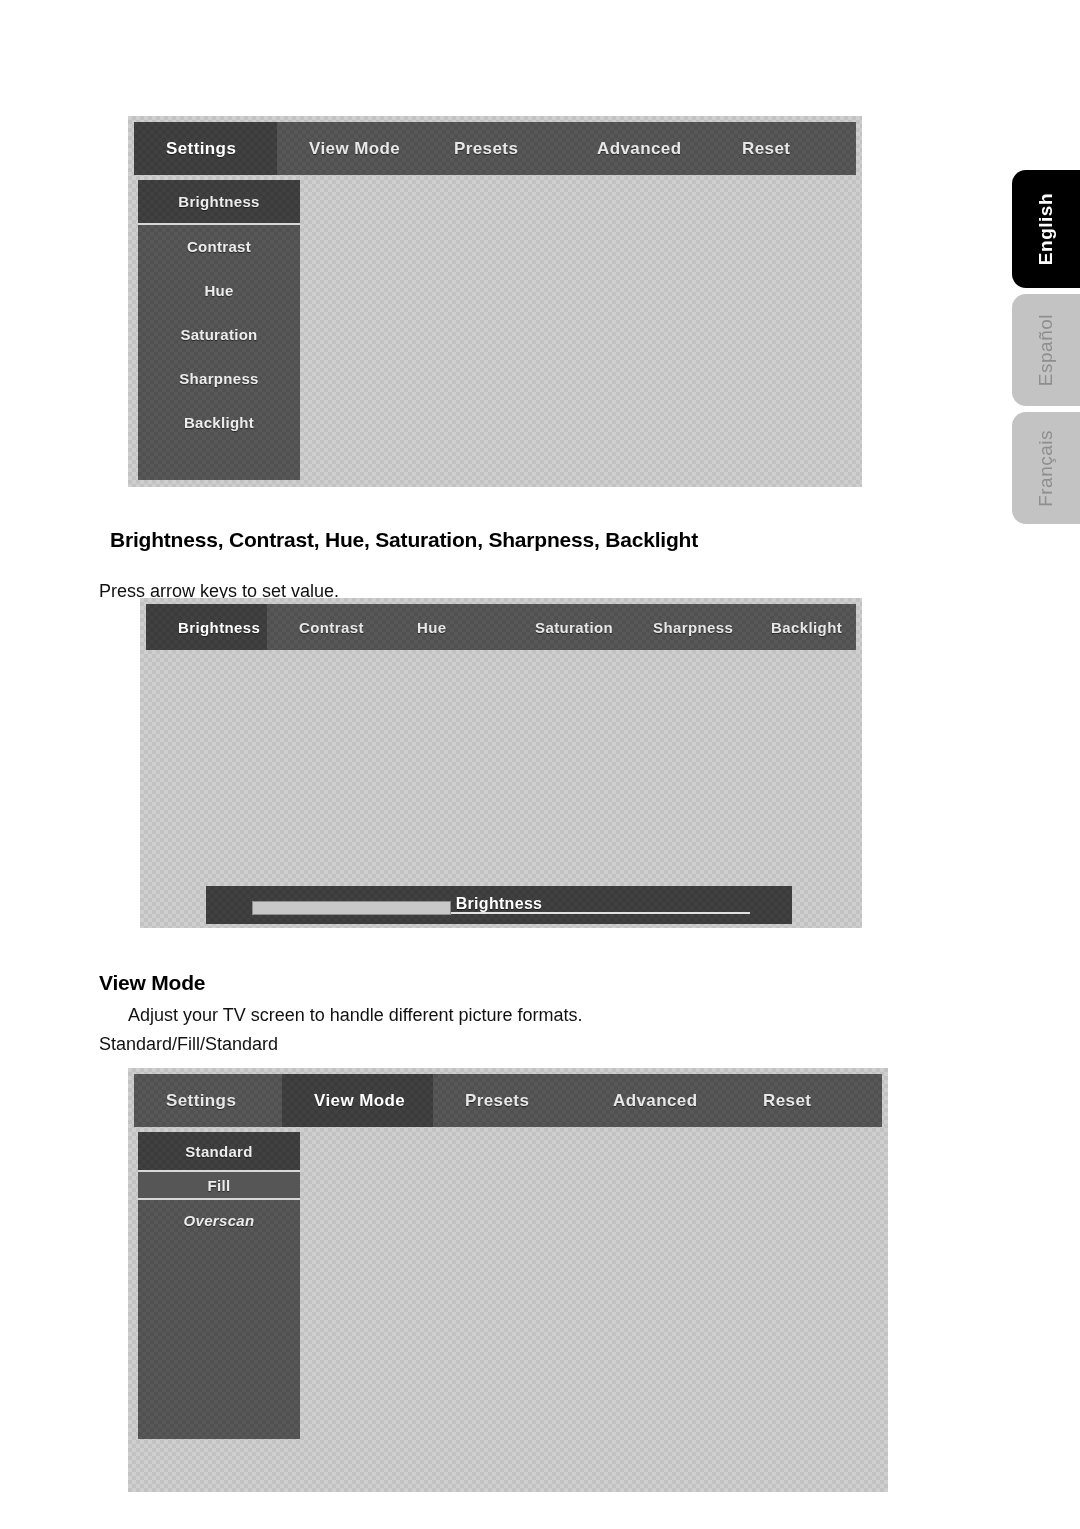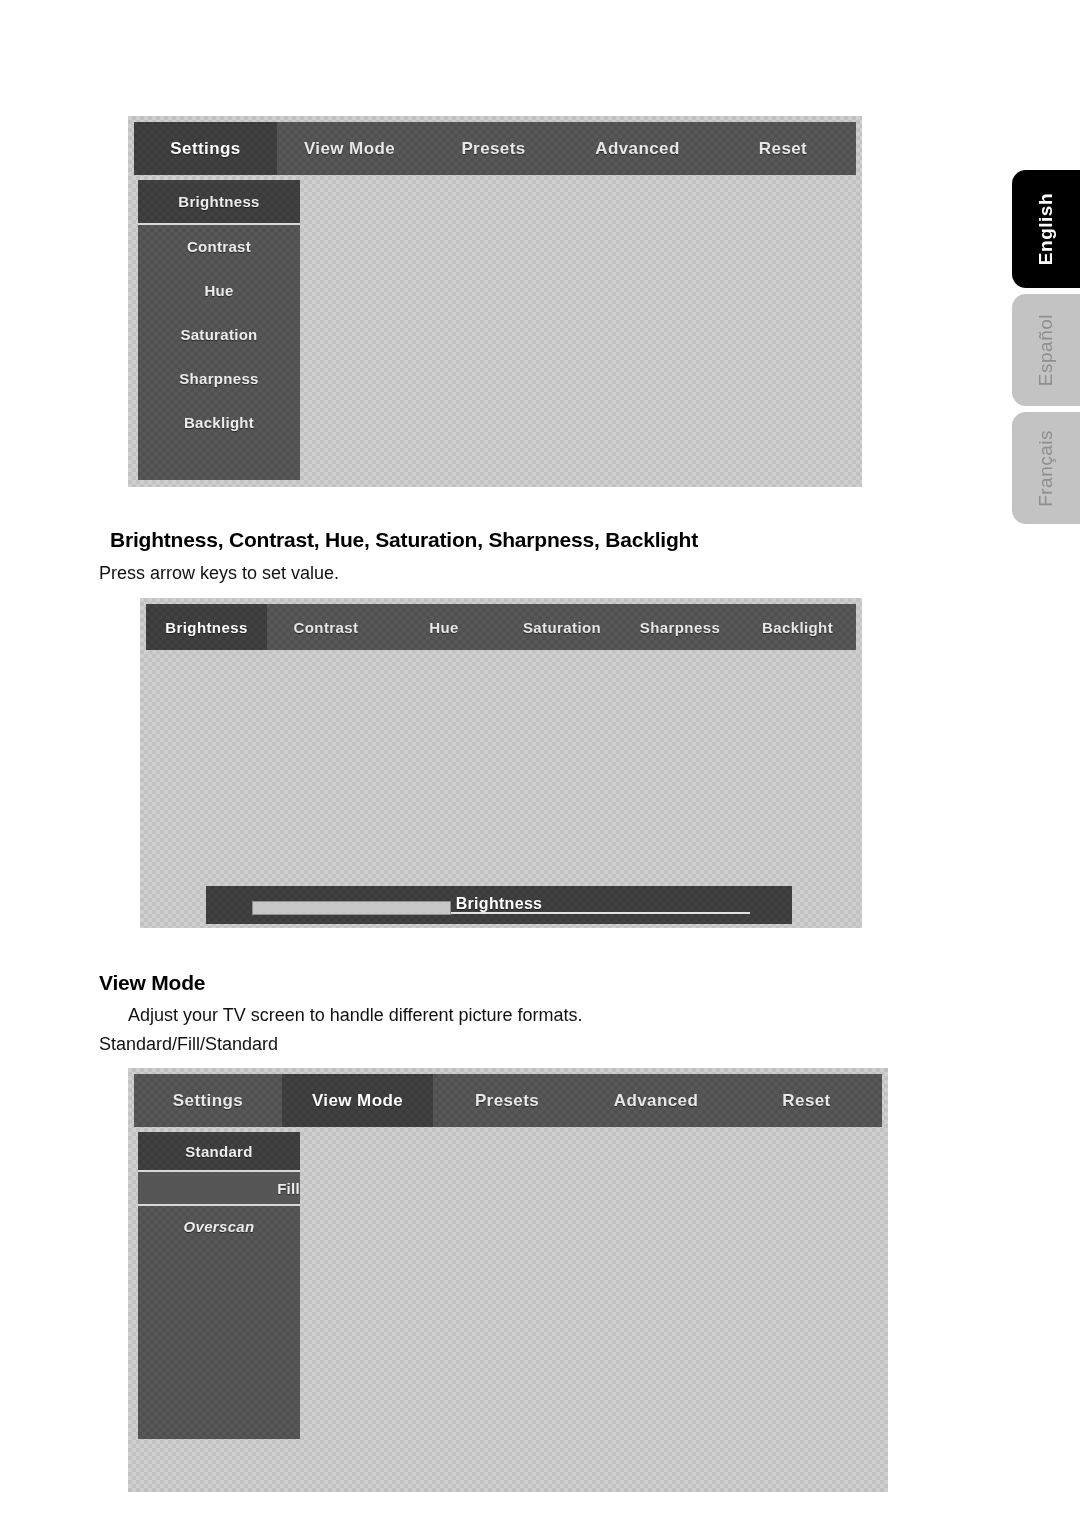--- a/index.html
+++ b/index.html
@@ -48,27 +48,28 @@
 
   
   .menubar {
     position: absolute;
     display: flex;
     align-items: stretch;
   }
   .menubar .menu-item {
     display: flex;
     align-items: center;
-    justify-content: center;
+    justify-content: flex-start;
     color: #e8e8e8;
     font-size: 17px;
     font-weight: bold;
     letter-spacing: 0.4px;
     text-shadow: 0 1px 1px rgba(0,0,0,.55);
     box-sizing: border-box;
+    padding-left: 32px;
   }
   .menubar .menu-item.active {
     color: #ffffff;
   }
 
   
   .sidebar {
     position: absolute;
     box-sizing: border-box;
   }
@@ -223,21 +224,21 @@
     <div class="side-item" style="height:44px;">
       <span>Sharpness</span>
     </div>
     <div class="side-item" style="height:44px;">
       <span>Backlight</span>
     </div>
   </div>
 </div>
 
 <div class="doc-heading" style="left:110px; top:528px;">Brightness, Contrast, Hue, Saturation, Sharpness, Backlight</div>
-<div class="doc-text" style="left:99px; top:563px;">Press arrow keys to set value.</div>
+<div class="doc-text" style="left:99px; top:581px;">Press arrow keys to set value.</div>
 
 <div class="osd-panel" style="left:140px; top:598px; width:722px; height:330px;">
 
   <div class="menubar dark-surface" style="left:6px; top:6px; width:710px; height:46px;">
     <div class="menu-item darker-surface active" style="width:121px; font-size:15px;">
       <span>Brightness</span>
     </div>
     <div class="menu-item" style="width:118px; font-size:15px;">
       <span>Contrast</span>
     </div>
@@ -285,21 +286,21 @@
     </div>
     <div class="menu-item" style="width:151px;">
       <span>Reset</span>
     </div>
   </div>
 
   <div class="sidebar dark-surface" style="left:10px; top:64px; width:162px; height:307px;">
     <div class="side-item darker-surface selected" style="height:40px;">
       <span>Standard</span>
     </div>
-    <div class="side-item hover" style="height:34px; background-color:#565656;justify-content:flex-end;">
+    <div class="side-item hover" style="height:28px; background-color:#565656;">
       <span>Fill</span>
     </div>
     <div class="side-item" style="height:40px;font-style:italic;">
       <span>Overscan</span>
     </div>
   </div>
 </div>
 
 <div class="lang-tabs">
   <div class="lang-tab active">

